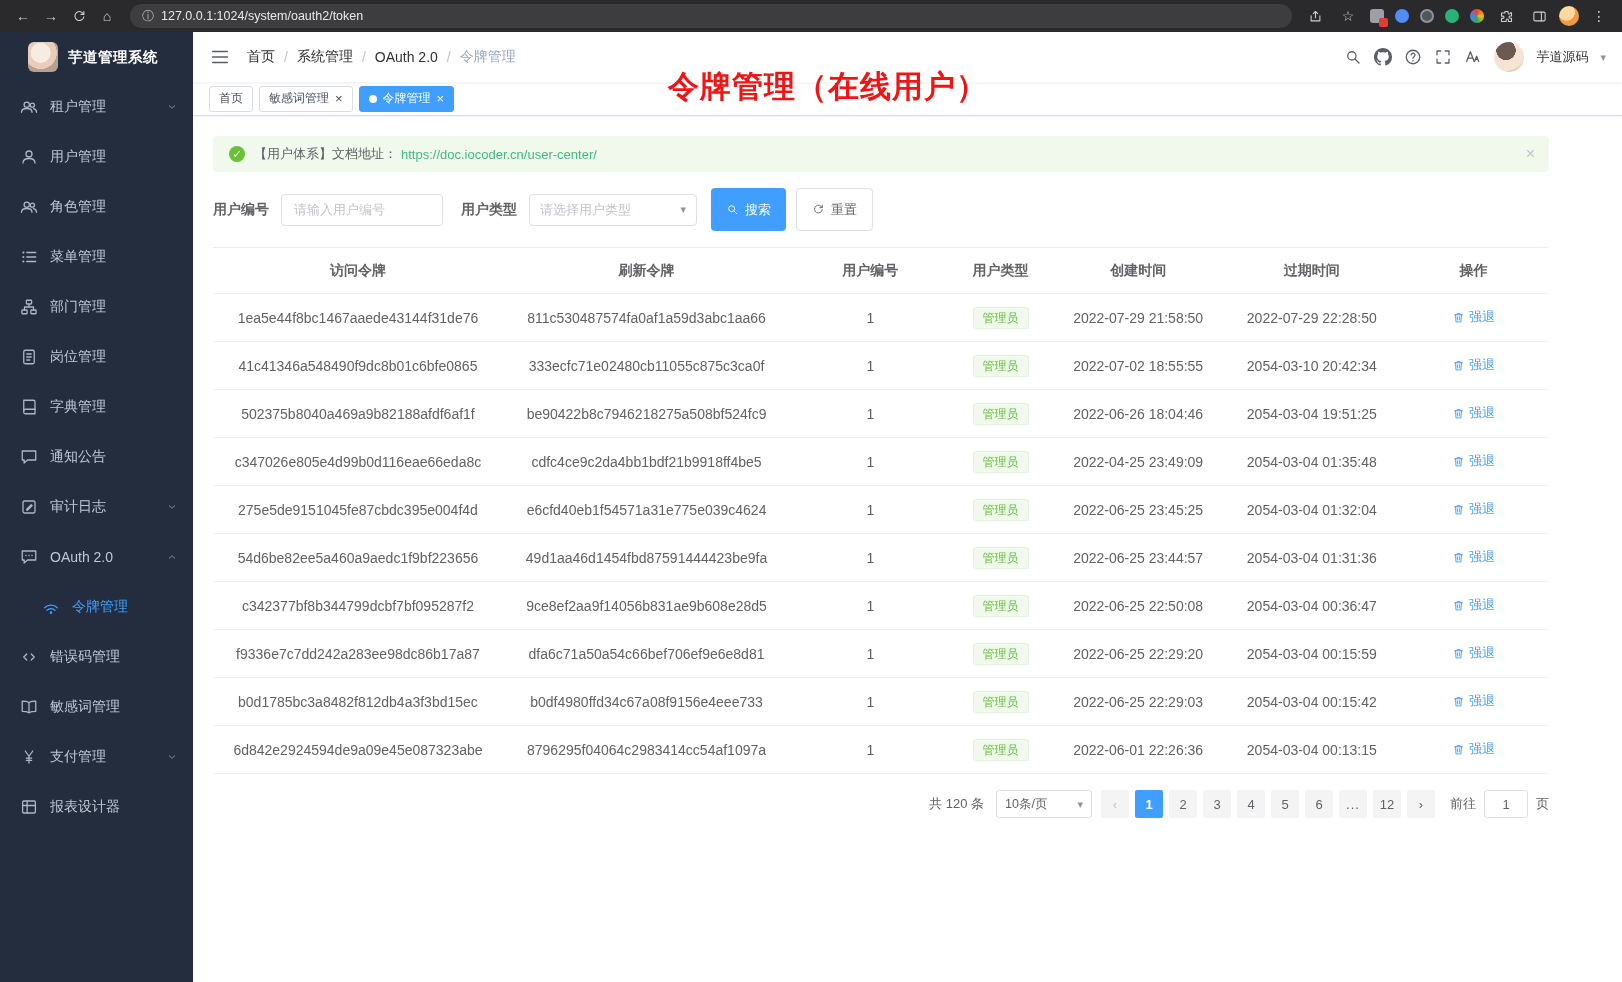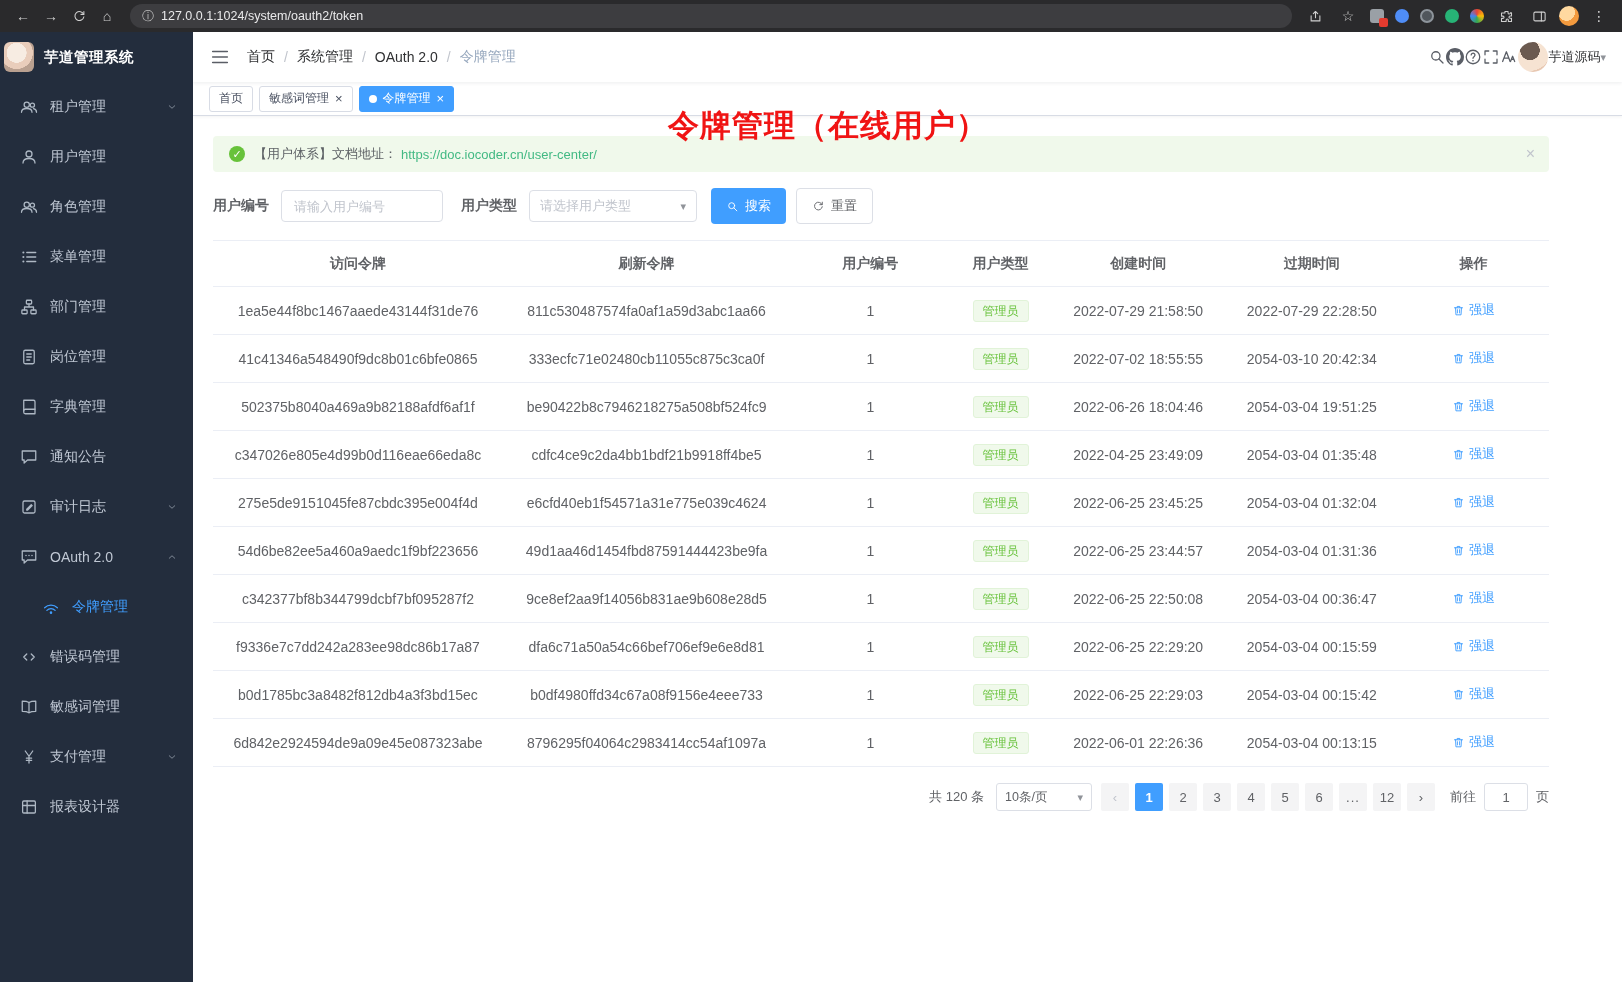--- a/index.html
+++ b/index.html
@@ -23,39 +23,39 @@
   .badge{position:absolute;right:-2px;bottom:-2px;width:9px;height:9px;background:#e43b2f;border-radius:2px;}
   .dotc{width:14px;height:14px;border-radius:50%;}
   .dotc.blue{background:#4f8df7;}
   .dotc.dark{background:#50565c;border:2px solid #8d949b;}
   .dotc.green{background:#27b376;}
   .dotc.multi{background:conic-gradient(#e94335,#fbbc05,#34a853,#4285f4,#e94335);}
   .b-avatar{width:20px;height:20px;border-radius:50%;background:radial-gradient(circle at 38% 32%,#ffd9a0 0 45%,#f39a3e 46% 100%);flex:none;}
 
   
   .sidebar{position:absolute;left:0;top:32px;width:193px;bottom:0;background:#232d3d;overflow:hidden;z-index:20;}
-  .logo{height:50px;display:flex;align-items:center;padding:0 4px;gap:10px;cursor:pointer;}
+  .logo{height:50px;display:flex;align-items:center;padding:0 28px;gap:10px;cursor:pointer;}
   .logo-avatar{width:30px;height:30px;border-radius:6px;flex:none;background:radial-gradient(circle at 42% 36%,#f7ece2 0 38%,#e9cdbb 39% 62%,#b9a090 63% 100%);}
   .logo-title{color:#fff;font-size:14.5px;font-weight:700;letter-spacing:.5px;white-space:nowrap;}
   .menu-item{height:50px;display:flex;align-items:center;padding:0 14px 0 20px;color:#c0c8d4;font-size:14px;position:relative;cursor:pointer;white-space:nowrap;}
   .menu-item .mi-icon{width:18px;height:18px;margin-right:12px;color:#aeb8c4;flex:none;}
   .menu-item.sub{padding-left:42px;}
   .menu-item.active{color:var(--accent);}
   .menu-item.active .mi-icon{color:var(--accent);}
   .mi-arrow{position:absolute;right:15px;width:12px;height:12px;color:#8f98a5;}
   .mi-arrow.up .svg-icon{transform:rotate(180deg);}
 
   
   .navbar{position:absolute;left:193px;top:32px;right:0;height:50px;background:#fff;display:flex;align-items:center;padding:0 16px;box-shadow:0 1px 4px rgba(0,21,41,.08);z-index:10;}
   .hamburger{width:22px;height:22px;color:#5a5e66;margin-right:16px;flex:none;cursor:pointer;}
   .breadcrumb{display:flex;align-items:center;font-size:14px;white-space:nowrap;}
   .bc-item{color:#303133;cursor:pointer;}
   .bc-item.last{color:#97a8be;cursor:default;}
   .bc-sep{margin:0 9px;color:#c0c4cc;}
-  .nav-right{margin-left:auto;display:flex;align-items:center;gap:0;}
+  .nav-right{margin-left:auto;display:flex;align-items:center;gap:12px;}
   .nav-icon{width:18px;height:18px;color:#5a5e66;cursor:pointer;flex:none;}
   .avatar{width:30px;height:30px;border-radius:50%;flex:none;cursor:pointer;background:radial-gradient(circle at 40% 28%,#6b5a50 0 34%,#f6e3d2 35% 72%,#e8c8b2 73% 100%);}
   .user-name{font-size:13px;color:#303133;cursor:pointer;}
   .caret{font-size:11px;color:#909399;}
 
   
   .tabs-bar{position:absolute;left:193px;top:82px;right:0;height:34px;background:#fff;border-bottom:1px solid #d8dce5;display:flex;align-items:center;padding:0 16px;gap:6px;box-shadow:0 1px 3px rgba(0,0,0,.05);z-index:9;}
   .tab{height:26px;display:inline-flex;align-items:center;gap:6px;padding:0 9px;border:1px solid #d8dce5;background:#fff;color:#495060;font-size:12px;border-radius:3px;cursor:pointer;white-space:nowrap;}
   .tab.active{background:var(--accent);border-color:var(--accent);color:#fff;}
   .tab-dot{width:8px;height:8px;border-radius:50%;background:#fff;flex:none;}
@@ -69,21 +69,21 @@
   .alert-label{font-size:13px;color:#5e6266;}
   .alert-link{font-size:13px;color:#42b983;margin-left:4px;text-decoration:none;cursor:pointer;}
   .alert-close{position:absolute;right:14px;color:#c0c4cc;font-size:16px;cursor:pointer;}
 
   .filters{display:flex;align-items:center;margin-bottom:16px;}
   .f-label{font-size:14px;font-weight:700;color:#606266;margin-right:12px;white-space:nowrap;}
   .f-label.second{margin-left:18px;}
   .f-input{width:162px;height:32px;border:1px solid #dcdfe6;border-radius:4px;padding:0 12px;font-size:13px;color:#606266;outline:none;}
   .f-input::placeholder{color:#c0c4cc;}
   .f-select{width:168px;height:32px;border:1px solid #dcdfe6;border-radius:4px;display:flex;align-items:center;justify-content:space-between;padding:0 10px;font-size:13px;color:#c0c4cc;cursor:pointer;}
-  .btn{height:36px;border-radius:4px;display:inline-flex;align-items:center;gap:6px;font-size:13px;padding:0 15px;border:none;cursor:pointer;font-family:inherit;}
+  .btn{height:43px;border-radius:4px;display:inline-flex;align-items:center;gap:6px;font-size:13px;padding:0 15px;border:none;cursor:pointer;font-family:inherit;}
   .btn-primary{background:var(--accent);color:#fff;margin-left:14px;}
   .btn-plain{background:#fff;border:1px solid #dcdfe6;color:#606266;margin-left:10px;}
   .btn .btn-icon{width:13px;height:13px;display:inline-flex;}
 
   .data-table{width:100%;border-collapse:collapse;table-layout:fixed;}
   .data-table th{height:46px;font-size:14px;color:#606266;font-weight:700;text-align:center;border-top:1px solid #ebeef5;border-bottom:1px solid #ebeef5;white-space:nowrap;}
   .data-table td{height:48px;font-size:14px;color:#606266;text-align:center;border-bottom:1px solid #ebeef5;white-space:nowrap;overflow:hidden;text-overflow:ellipsis;}
   .tag{display:inline-block;height:22px;line-height:20px;padding:0 9px;background:#f0f9eb;border:1px solid #e1f3d8;color:var(--success);border-radius:3px;font-size:12px;}
   .action-link{display:inline-flex;align-items:center;gap:4px;color:var(--accent);font-size:13px;text-decoration:none;cursor:pointer;}
   .al-icon{width:13px;height:13px;display:inline-flex;}
@@ -93,21 +93,21 @@
   .size-select{width:96px;height:28px;border:1px solid #dcdfe6;border-radius:3px;display:inline-flex;align-items:center;justify-content:space-between;padding:0 8px;font-size:12.5px;color:#606266;background:#fff;cursor:pointer;}
   .page-list{display:inline-flex;align-items:center;margin:0 6px;}
   .page-btn{min-width:28px;height:28px;padding:0 4px;background:#f4f4f5;border-radius:2px;display:inline-flex;align-items:center;justify-content:center;font-size:13px;color:#606266;margin:0 3px;cursor:pointer;}
   .page-btn.active{background:var(--accent);color:#fff;font-weight:700;}
   .page-btn.disabled{color:#c0c4cc;}
   .page-btn.ellipsis{letter-spacing:1px;}
   .pg-goto-label{margin:0 8px 0 6px;}
   .goto-input{width:44px;height:28px;border:1px solid #dcdfe6;border-radius:3px;text-align:center;font-size:13px;color:#606266;outline:none;}
   .pg-goto-suffix{margin-left:8px;}
 
-  .annotation{position:absolute;left:668px;top:66px;font-size:31px;font-weight:700;color:#f01414;letter-spacing:1px;z-index:60;white-space:nowrap;margin-top:39px;}
+  .annotation{position:absolute;left:668px;top:66px;font-size:31px;font-weight:700;color:#f01414;letter-spacing:1px;z-index:60;white-space:nowrap;}
 </style>
 </head>
 <body>
 
 <div class="screen">
 
   <div class="browser-bar">
     <div class="bnav">
       <span class="bicon">←</span>
       <span class="bicon">→</span>

